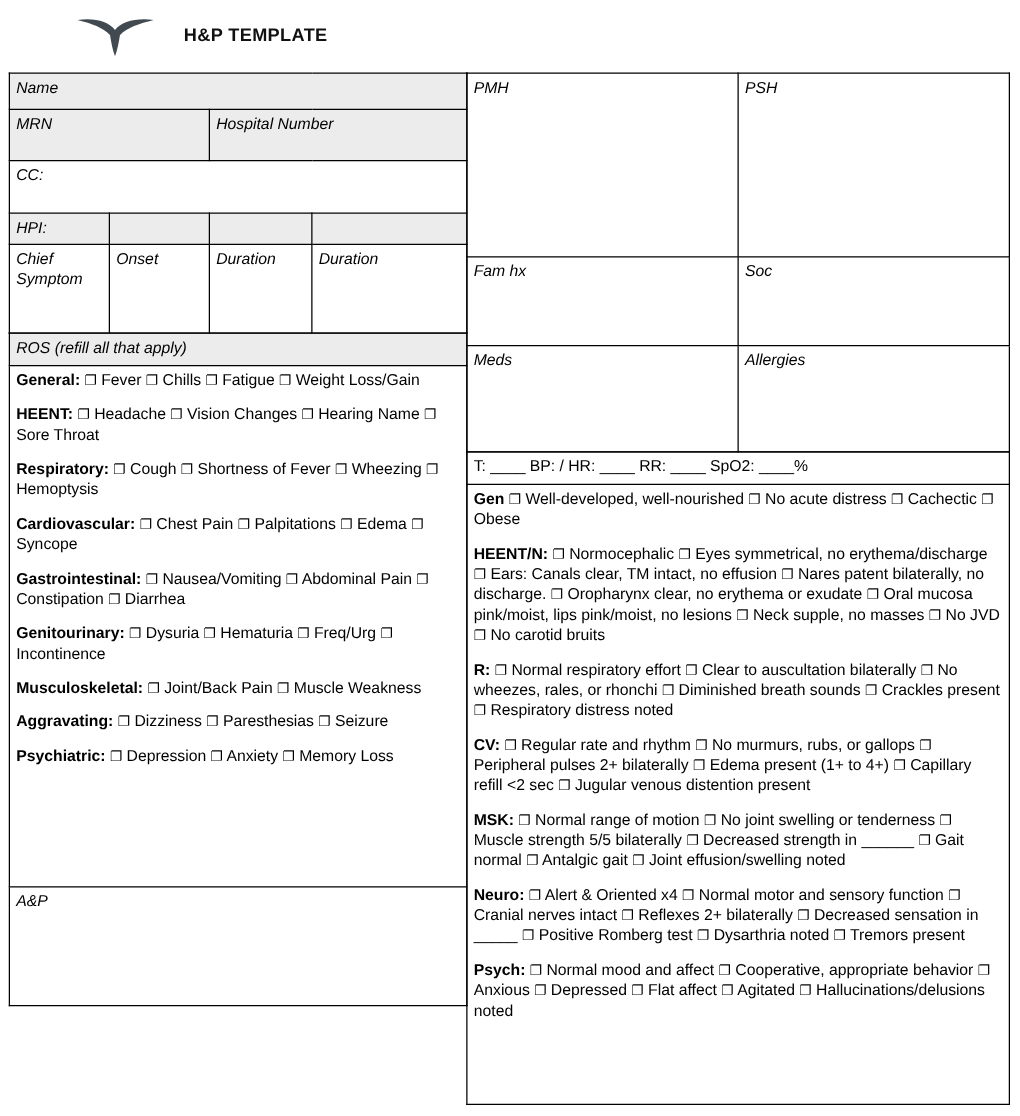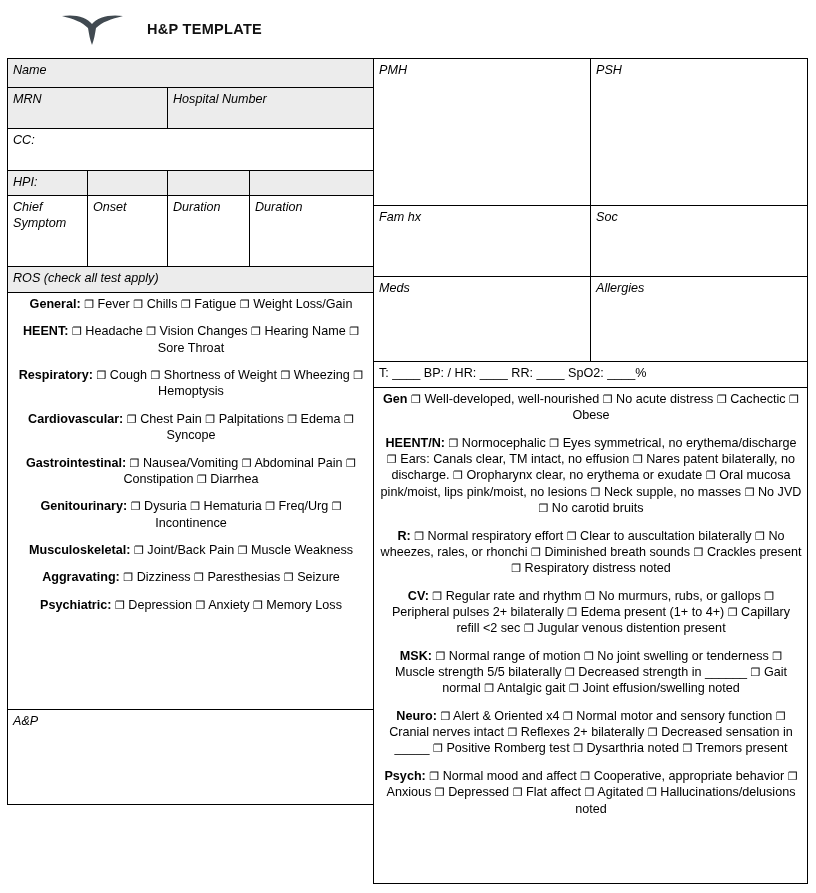--- a/index.html
+++ b/index.html
@@ -47,21 +47,21 @@
 
   .h-hdr{height:19px;}
   .h-vit{height:19px;}
 
   
   .body-cell{font-size:12.4px;line-height:1.33;padding:6px 5px 6px 6px;}
   .ros-cell{height:410px;}
   .ap-cell{height:88px;}
   .pe-cell{height:489px;overflow:hidden;}
 
-  .grp{margin:0 0 11px 0;text-align:center;}
+  .grp{margin:0 0 11px 0;}
   .grp:last-child{margin-bottom:0;}
   .grp b{font-weight:bold;}
   .cb{font-family:"DejaVu Sans", sans-serif;font-size:11px;letter-spacing:0;}
   .vit{font-size:12.6px;}
 </style>
 </head>
 <body>
 
 <div class="page">
 
@@ -121,29 +121,29 @@
             <td class="h-hpi1">
               <span class="lbl">Duration</span></td>
           </tr>
         </tbody>
       </table>
 
       <table class="t" style="margin-top:-1px">
         <tbody>
           <tr>
             <td class="sh h-hdr">
-              <span class="lbl">ROS (check all test apply)</span>
+              <span class="lbl">ROS (refill all that apply)</span>
             </td>
           </tr>
           <tr>
             <td class="body-cell ros-cell">
               <div id="ros-groups">
                   <div class="grp"><b>General:</b> <span class="cb">❐</span><span> Fever </span><span class="cb">❐</span><span> Chills </span><span class="cb">❐</span><span> Fatigue </span><span class="cb">❐</span><span> Weight Loss/Gain</span></div>
                   <div class="grp"><b>HEENT:</b> <span class="cb">❐</span><span> Headache </span><span class="cb">❐</span><span> Vision Changes </span><span class="cb">❐</span><span> Hearing Name </span><span class="cb">❐</span><span> Sore Throat</span></div>
-                  <div class="grp"><b>Respiratory:</b> <span class="cb">❐</span><span> Cough </span><span class="cb">❐</span><span> Shortness of Weight </span><span class="cb">❐</span><span> Wheezing </span><span class="cb">❐</span><span> Hemoptysis</span></div>
+                  <div class="grp"><b>Respiratory:</b> <span class="cb">❐</span><span> Cough </span><span class="cb">❐</span><span> Shortness of Fever </span><span class="cb">❐</span><span> Wheezing </span><span class="cb">❐</span><span> Hemoptysis</span></div>
                   <div class="grp"><b>Cardiovascular:</b> <span class="cb">❐</span><span> Chest Pain </span><span class="cb">❐</span><span> Palpitations </span><span class="cb">❐</span><span> Edema </span><span class="cb">❐</span><span> Syncope</span></div>
                   <div class="grp"><b>Gastrointestinal:</b> <span class="cb">❐</span><span> Nausea/Vomiting </span><span class="cb">❐</span><span> Abdominal Pain </span><span class="cb">❐</span><span> Constipation </span><span class="cb">❐</span><span> Diarrhea</span></div>
                   <div class="grp"><b>Genitourinary:</b> <span class="cb">❐</span><span> Dysuria </span><span class="cb">❐</span><span> Hematuria </span><span class="cb">❐</span><span> Freq/Urg </span><span class="cb">❐</span><span> Incontinence</span></div>
                   <div class="grp"><b>Musculoskeletal:</b> <span class="cb">❐</span><span> Joint/Back Pain </span><span class="cb">❐</span><span> Muscle Weakness</span></div>
                   <div class="grp"><b>Aggravating:</b> <span class="cb">❐</span><span> Dizziness </span><span class="cb">❐</span><span> Paresthesias </span><span class="cb">❐</span><span> Seizure</span></div>
                   <div class="grp"><b>Psychiatric:</b> <span class="cb">❐</span><span> Depression </span><span class="cb">❐</span><span> Anxiety </span><span class="cb">❐</span><span> Memory Loss</span></div>
                 </div>
             </td>
           </tr>
           <tr>

